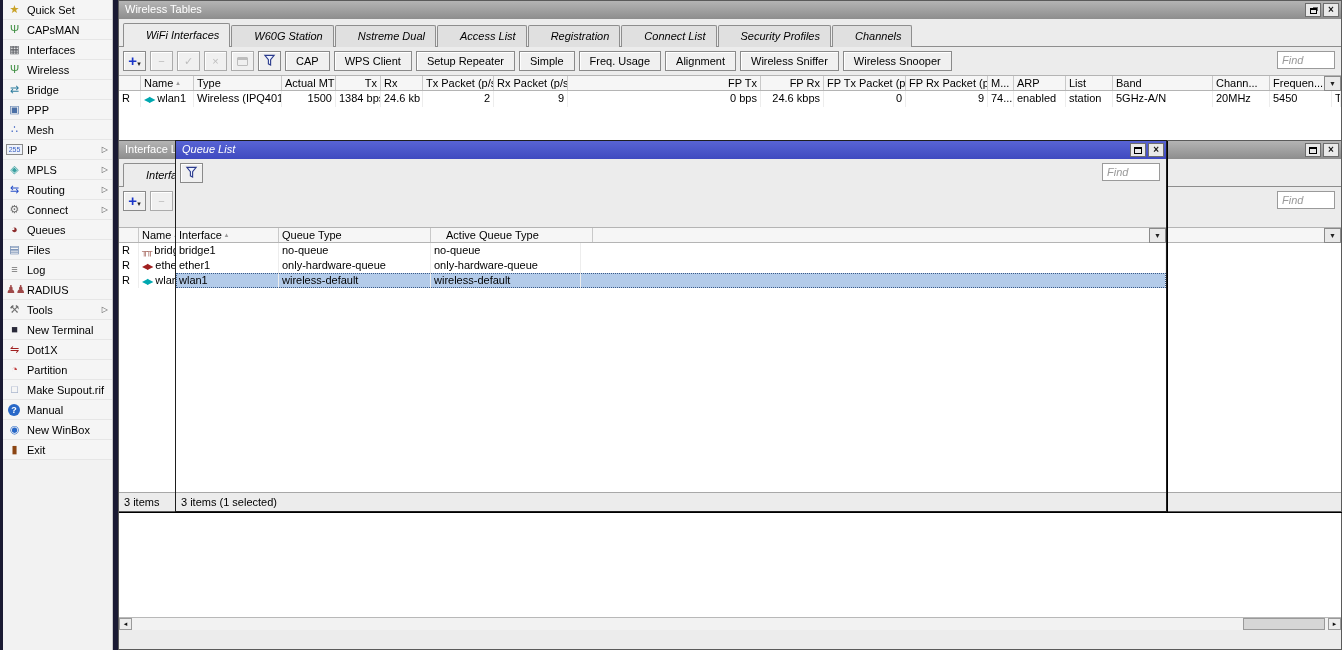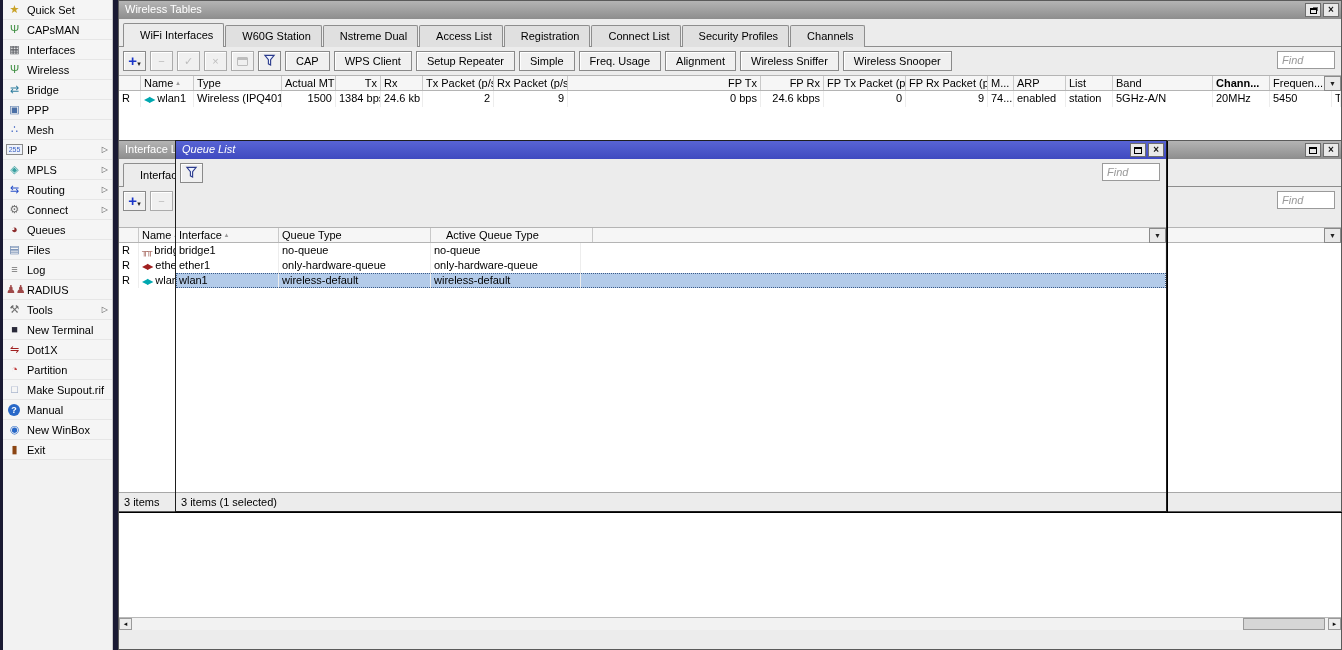--- a/index.html
+++ b/index.html
@@ -19,21 +19,21 @@
   .win { position:absolute; background:#ececec; border:1px solid #5a5a5a; box-shadow:1px 1px 0 #000; }
   .titlebar { height:18px; color:#fff; padding:2px 6px; position:relative; white-space:nowrap; overflow:hidden; }
   .titlebar.inactive { background:linear-gradient(#b4b4b4,#8d8d8d); }
   .titlebar.active { background:linear-gradient(#5864d4,#3f4ac0);font-style:italic; }
   .tb-btns { position:absolute; right:2px; top:2px; display:flex; gap:2px; }
   .tb-btn { width:16px; height:14px; background:#e9e9e9; border:1px solid #6d6d6d; display:flex; align-items:center; justify-content:center; font-size:10px; font-weight:bold; color:#111; line-height:1; }
   .g-max { width:8px; height:7px; border:1px solid #000; border-top-width:2px; }
   .g-restore { width:7px; height:6px; border:1px solid #000; border-top-width:2px; box-shadow:2px -2px 0 -1px #666; margin-top:2px; }
 
   .tabs { height:28px; padding:5px 4px 0 4px; border-bottom:1px solid #8e8e8e; display:flex; }
-  .tab { background:#e0e0e0; border:1px solid #8e8e8e; border-bottom:none; border-radius:2px 2px 0 0; padding:4px 10px 0 16px; margin-right:1px; position:relative; top:1px; height:22px; white-space:nowrap; }
+  .tab { background:#e0e0e0; border:1px solid #8e8e8e; border-bottom:none; border-radius:2px 2px 0 0; padding:4px 10px 0 22px; margin-right:1px; position:relative; top:1px; height:22px; white-space:nowrap;font-style:italic; }
   .tab.active { background:#ececec; top:0; height:24px; padding-top:5px; z-index:3; margin-top:-1px; }
 
   .toolbar { height:28px; display:flex; align-items:center; gap:4px; padding:0 4px; position:relative; }
   .ibtn { min-width:23px; height:20px; background:#f0f0f0; border:1px solid #8a8a8a; display:inline-flex; align-items:center; justify-content:center; gap:1px; box-shadow:inset 1px 1px 0 #fff; }
   .ibtn .plus { color:#1a35c8; font-weight:bold; font-size:15px; line-height:12px; }
   .ibtn .caret { font-size:7px; color:#222; }
   .ibtn.disabled { color:#bdbdbd; border-color:#ababab; }
   .ibtn.disabled .glyph { color:#bdbdbd; }
   .glyph { font-size:11px; line-height:1; }
   .cardbox { width:11px; height:9px; border:1px solid currentColor; border-radius:1px; box-shadow:inset 0 2px 0 currentColor; }
@@ -237,21 +237,21 @@
         <div class="th" style="width: 71px; text-align: right;"><span>Tx Packet (p/s)</span></div>
         <div class="th" style="width: 74px; text-align: right;"><span>Rx Packet (p/s)</span></div>
         <div class="th" style="width: 193px; text-align: right;"><span>FP Tx</span></div>
         <div class="th" style="width: 63px; text-align: right;"><span>FP Rx</span></div>
         <div class="th" style="width: 82px; text-align: right;"><span>FP Tx Packet (p/s)</span></div>
         <div class="th" style="width: 82px; text-align: right;"><span>FP Rx Packet (p/s)</span></div>
         <div class="th" style="width: 26px;"><span>M...</span></div>
         <div class="th" style="width: 52px;"><span>ARP</span></div>
         <div class="th" style="width: 47px;"><span>List</span></div>
         <div class="th" style="width: 100px;"><span>Band</span></div>
-        <div class="th" style="width: 57px; font-weight: bold;"><span>Chann...</span></div>
+        <div class="th" style="width: 57px;"><span>Chann...</span></div>
         <div class="th" style="width: 62px;"><span>Frequen...</span></div>
         <div class="th" style="flex: 1 1 auto;"><span></span></div>
         <span class="ddbtn">▼</span>
       </div>
     <div class="tbody" id="wt-tbody">
         <div class="trow">
           <div class="td" style="width: 22px;">R</div>
           <div class="td" style="width: 53px;"><span class="rowicon" style="color: rgb(0, 168, 176);">◀▶</span><span>wlan1</span></div>
           <div class="td" style="width: 88px;">Wireless (IPQ4019)</div>
           <div class="td r" style="width: 54px;">1500</div>

